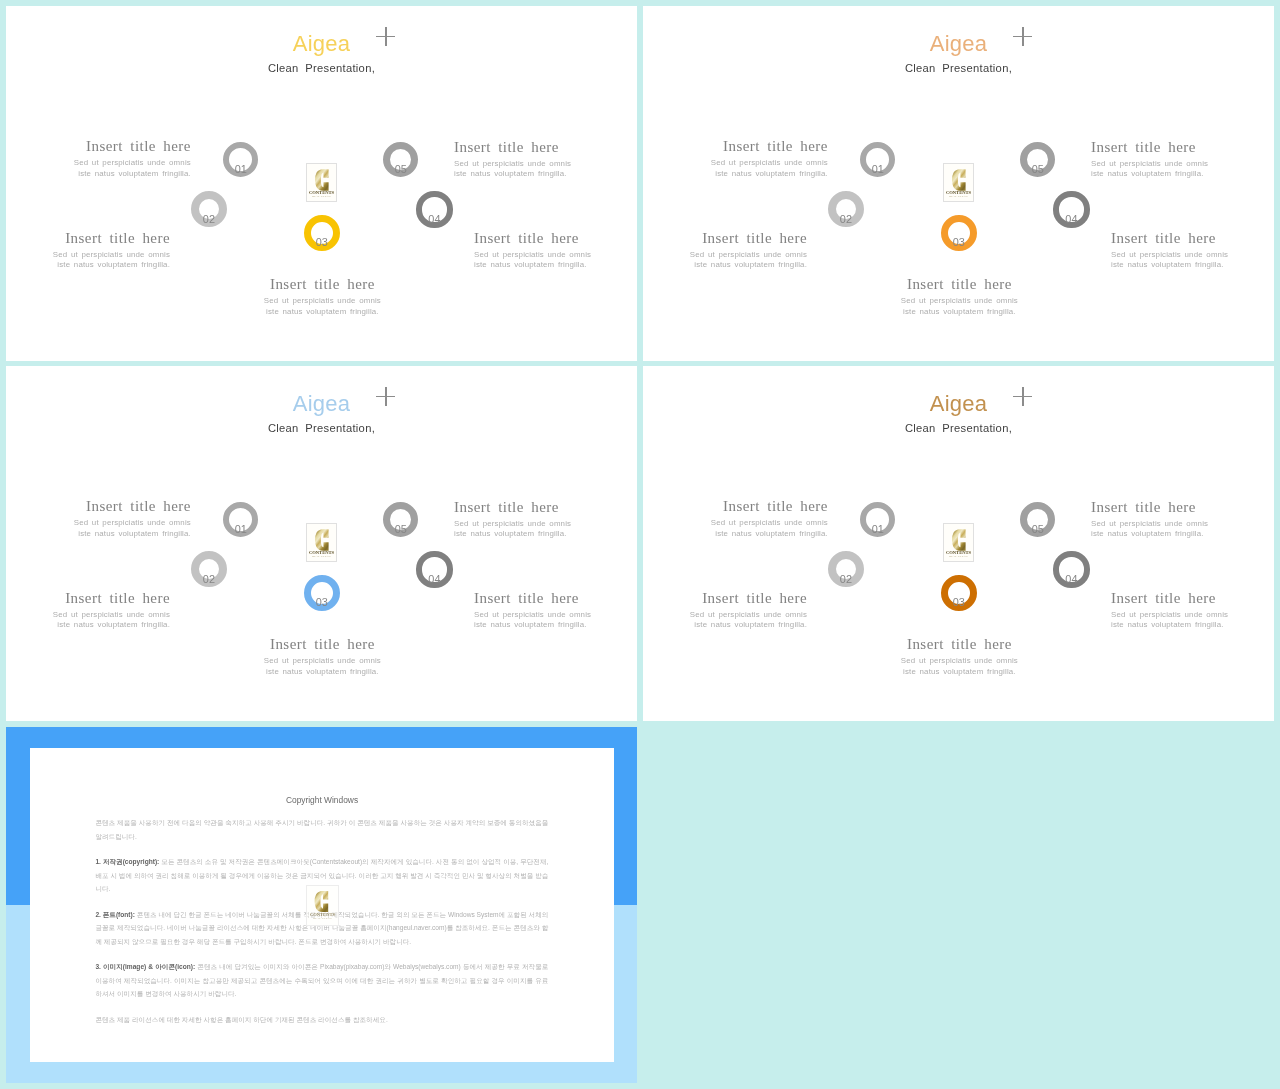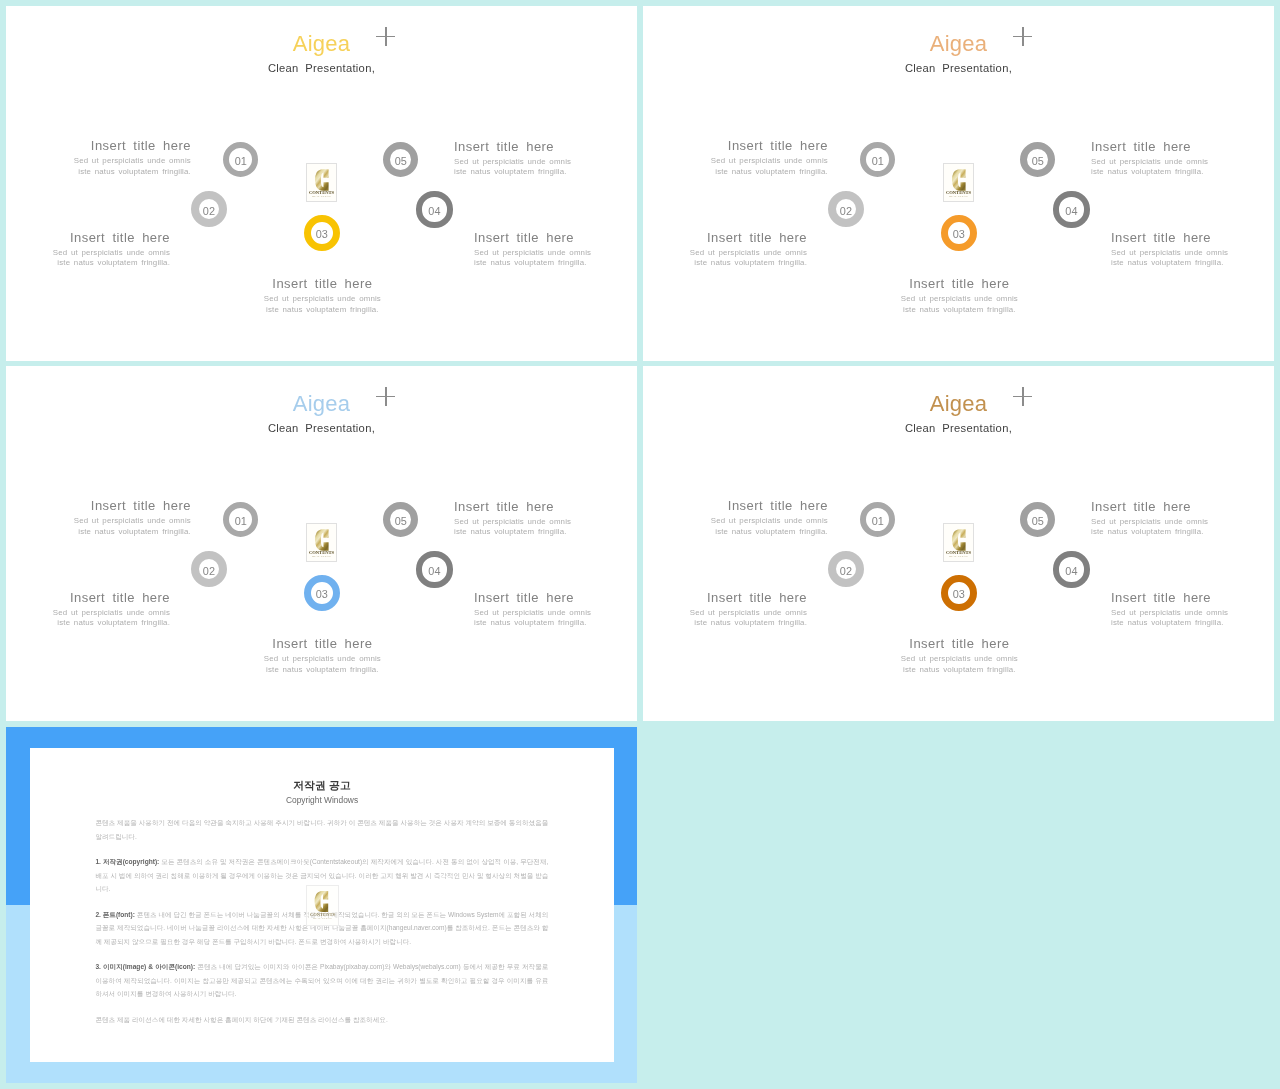--- a/index.html
+++ b/index.html
@@ -11,24 +11,24 @@
 .s4{left:643px;top:366px;width:631px;height:355px;--accent:#cd6f02;--brand:#c2914f;}
 
 .brand{position:absolute;left:0;right:0;top:37.5px;text-align:center;font-size:22px;font-weight:400;letter-spacing:0.2px;line-height:0;color:var(--brand);}
 .tagline{position:absolute;left:0;right:0;top:62px;text-align:center;font-size:11.2px;color:#3f3f3f;letter-spacing:0.3px;word-spacing:3.2px;line-height:0;}
 .plus{position:absolute;left:370.2px;top:20.8px;width:19.3px;height:19px;}
 .plus i{position:absolute;background:#8c8c8c;}
 .plus .ph{left:0;top:8.9px;width:19.3px;height:1.3px;}
 .plus .pv{left:9.3px;top:0;width:1.3px;height:19px;}
 
 .circ{position:absolute;border-radius:50%;box-sizing:border-box;display:flex;align-items:center;justify-content:center;font-size:10.9px;color:#868686;letter-spacing:0.1px;background:#fff;line-height:1;}
-.circ span{position:relative;top:2px;}
+.circ span{position:relative;top:10px;}
 
 .tb{position:absolute;}
-.tb .tt{font-size:13px;color:#828282;letter-spacing:0.45px;word-spacing:3.2px;line-height:1;white-space:nowrap;}
+.tb .tt{font-size:15px;color:#828282;letter-spacing:0.45px;word-spacing:3.2px;line-height:1;white-space:nowrap;font-family:Liberation Serif, serif;}
 .tb .td{font-size:7.9px;color:#aeaeae;line-height:10.3px;letter-spacing:0.15px;word-spacing:1.3px;white-space:nowrap;margin-top:4.4px;}
 .tb.ar{text-align:right;}
 .tb.al{text-align:left;}
 .tb.ac{text-align:center;}
 
 .logo{position:absolute;box-sizing:border-box;border:1px solid #e0e0e0;background:#fffefa;}
 .logo svg{position:absolute;left:0;top:0;}
 .logo .ln{position:absolute;left:0;right:0;text-align:center;font-family:"Liberation Serif",serif;font-size:4.6px;letter-spacing:-0.05px;font-weight:700;color:#5a4d22;}
 .logo .ls{position:absolute;left:0;right:0;text-align:center;font-family:"Liberation Serif",serif;font-size:2.7px;letter-spacing:0.2px;color:#9e8f64;}
 .s5wrap{position:absolute;left:6px;top:727px;width:631px;height:356px;}
@@ -307,21 +307,20 @@
   </div>
   <div class="tb al" style="left:448.0px;top:133.8px;width:140px">
     <div class="tt">Insert title here</div>
     <div class="td"><span>Sed ut perspiciatis unde omnis</span><br><span>iste natus voluptatem fringilla.</span></div>
   </div>
 </div>
 <div class="s5wrap">
   <div class="s5blue"></div>
   <div class="s5blue2"></div>
   <div class="cpbox">
-    <div class="cptitle">저작권 공고</div>
     <div class="cpsub">Copyright Windows</div>
     <div class="cptext">
       <p class="cpp"><b></b><span>콘텐츠 제품을 사용하기 전에 다음의 약관을 숙지하고 사용해 주시기 바랍니다. 귀하가 이 콘텐츠 제품을 사용하는 것은 사용자 계약의 보증에 동의하셨음을 알려드립니다.</span></p>
       <p class="cpp"><b>1. 저작권(copyright):</b><span> 모든 콘텐츠의 소유 및 저작권은 콘텐츠메이크아웃(Contentstakeout)의 제작자에게 있습니다. 사전 동의 없이 상업적 이용, 무단전재, 배포 시 법에 의하여 권리 침해로 이용하게 될 경우에게 이용하는 것은 금지되어 있습니다. 이러한 고지 행위 발견 시 즉각적인 민사 및 형사상의 처벌을 받습니다.</span></p>
       <p class="cpp"><b>2. 폰트(font):</b><span> 콘텐츠 내에 담긴 한글 폰트는 네이버 나눔글꼴의 서체를 적용하여 제작되었습니다. 한글 외의 모든 폰트는 Windows System에 포함된 서체의 글꼴로 제작되었습니다. 네이버 나눔글꼴 라이선스에 대한 자세한 사항은 네이버 나눔글꼴 홈페이지(hangeul.naver.com)를 참조하세요. 폰트는 콘텐츠와 함께 제공되지 않으므로 필요한 경우 해당 폰트를 구입하시기 바랍니다. 폰트로 변경하여 사용하시기 바랍니다.</span></p>
       <p class="cpp"><b>3. 이미지(image) &amp; 아이콘(icon):</b><span> 콘텐츠 내에 담겨있는 이미지와 아이콘은 Pixabay(pixabay.com)와 Webalys(webalys.com) 등에서 제공한 무료 저작물로 이용하여 제작되었습니다. 이미지는 참고용만 제공되고 콘텐츠에는 수록되어 있으며 이에 대한 권리는 귀하가 별도로 확인하고 필요할 경우 이미지를 유료하셔서 이미지를 변경하여 사용하시기 바랍니다.</span></p>
       <p class="cpp"><b></b><span>콘텐츠 제품 라이선스에 대한 자세한 사항은 홈페이지 하단에 기재된 콘텐츠 라이선스를 참조하세요.</span></p>
     </div>
     <div class="cplogo">
         <svg width="29.8" height="37.1" viewBox="0 0 29.8 37.1">

